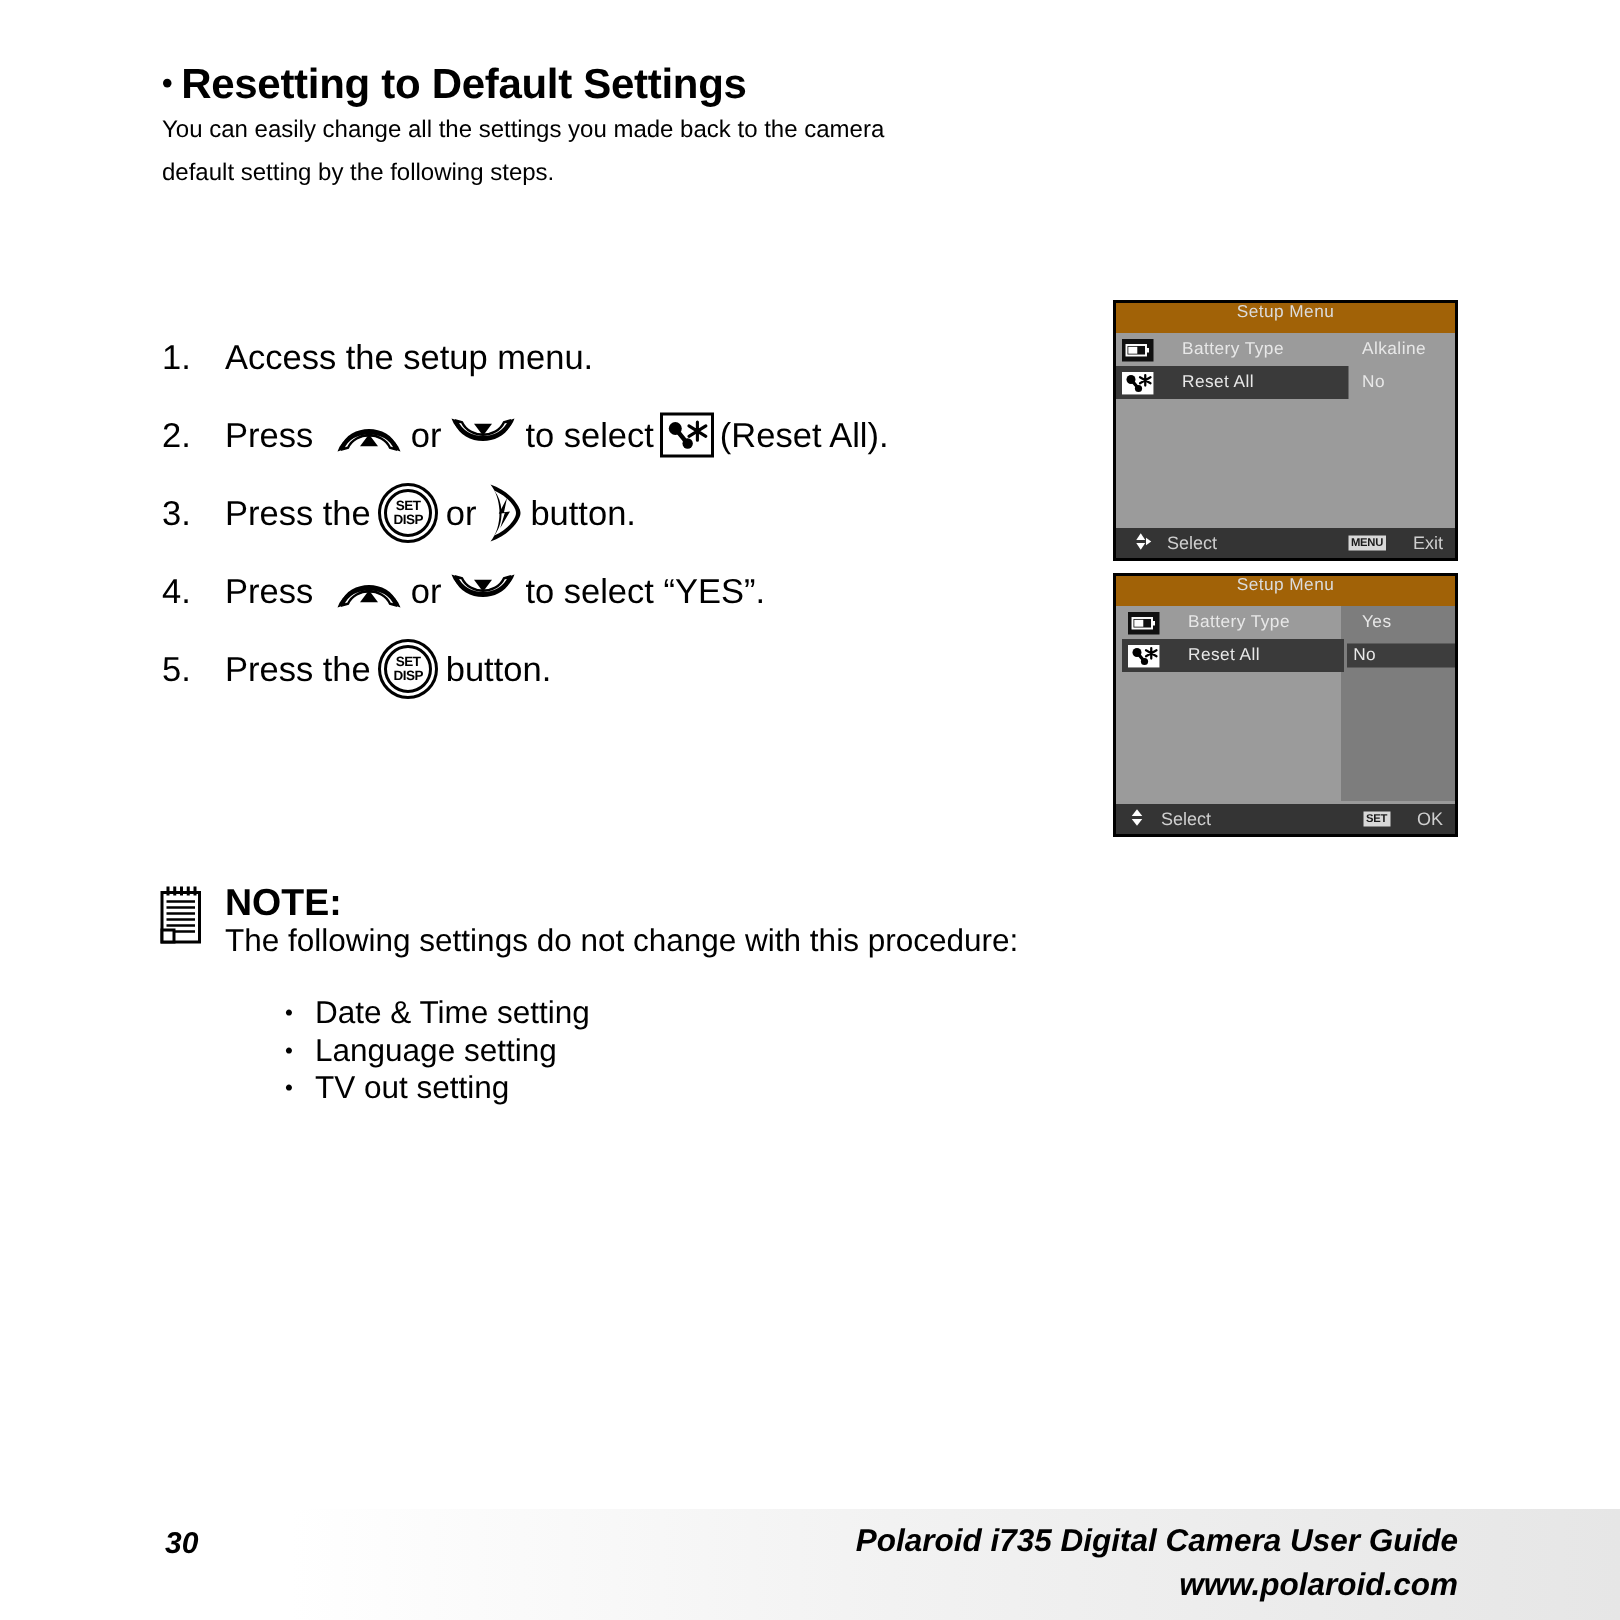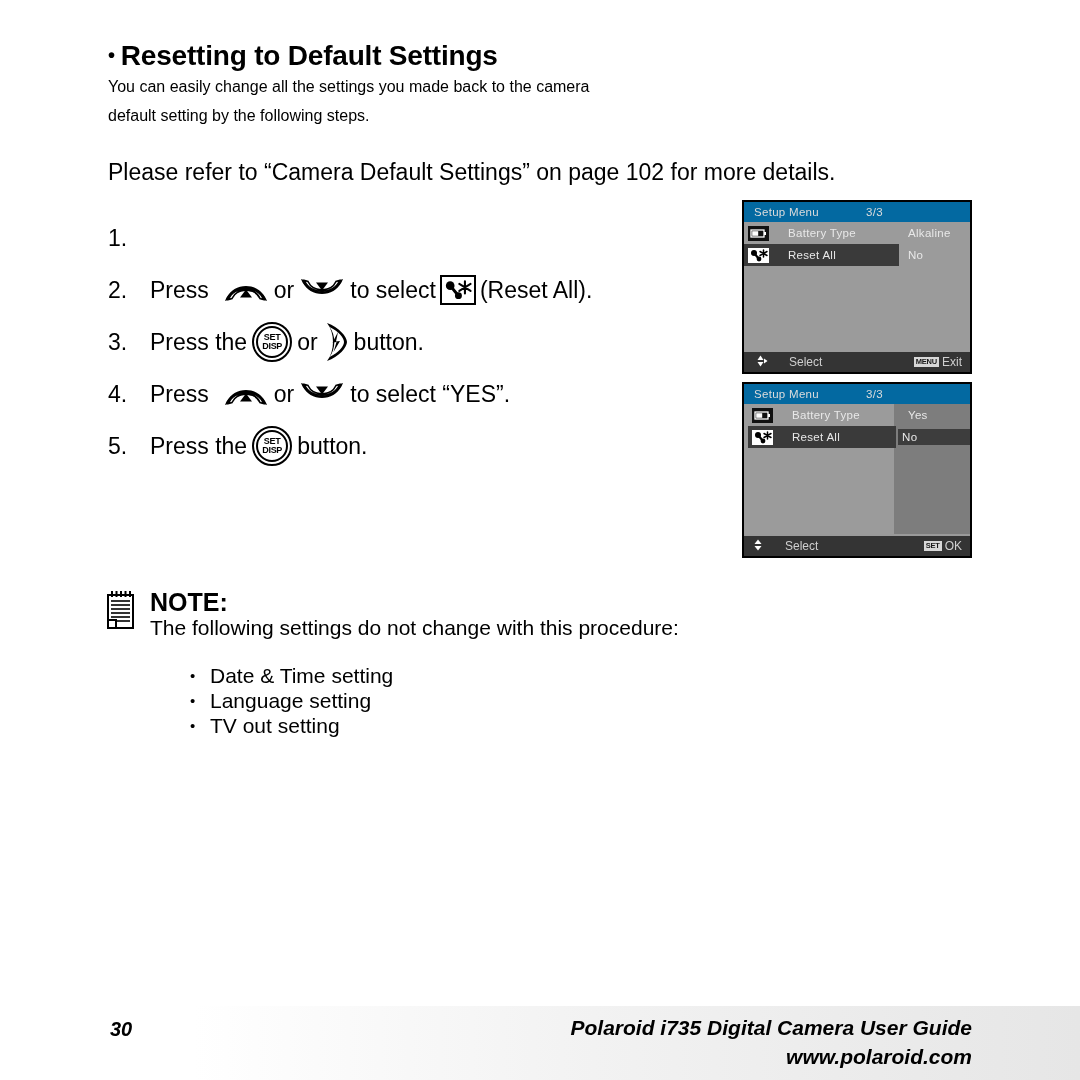--- a/index.html
+++ b/index.html
@@ -159,27 +159,28 @@
     background: #9a9a9a;
     font-size: 11.5px;
     color: #ffffff;
     font-family: "Liberation Sans", sans-serif;
   }
   #lcd1 { left: 742px; top: 200px; height: 174px; }
   #lcd2 { left: 742px; top: 382px; height: 176px; }
 
   .lcd-title {
     height: 20px;
-    background: #0369a1;
+    background: #a16207;
     display: flex;
     align-items: center;
     padding: 0 10px;
     box-sizing: border-box;
     color: #dcdcdc;
     letter-spacing: 0.3px;
+    flex-direction: column;
   }
   .lcd-title .t-left { flex: 0 0 112px; }
   .lcd-title .t-right { }
 
   .lcd-body {
     position: relative;
     height: 130px;
     background: #9b9b9b;
   }
   #lcd2 .lcd-body { height: 130px; background: #9b9b9b; }
@@ -253,22 +254,22 @@
     height: 20px;
     background: #343434;
     display: flex;
     align-items: center;
     padding: 0 8px;
     box-sizing: border-box;
     color: #d2d2d2;
     position: absolute;
     left: 0; right: 0; bottom: 0;
   }
-  .lcd-foot .f-left { display:flex; align-items:center; gap:21px; }
-  .lcd-foot .f-right { margin-left:auto; display:flex; align-items:center; gap:3px; }
+  .lcd-foot .f-left { display:flex; align-items:center; gap:10px; }
+  .lcd-foot .f-right { margin-left:auto; display:flex; align-items:center; gap:18px; }
   .menu-key {
     background: #d8d8d8;
     color: #1a1a1a;
     font-size: 7.5px;
     font-weight: bold;
     padding: 1px 2px;
     letter-spacing: -0.2px;
     line-height: 8px;
   }
   .foot-label { color:#cfcfcf; font-size: 12px; }
@@ -361,26 +362,26 @@
 
   <div class="heading">
     <span class="bullet">•</span><span>Resetting to Default Settings</span>
   </div>
 
   <div class="intro">
     <span>You can easily change all the settings you made back to the camera</span>
     <span class="lastline">default setting by the following steps.</span>
   </div>
 
-  <div class="refer">Please refer to “Camera Default Settings” on page 102 for more details.</div>
 
   <div class="steps">
 
     <div class="step">
       <span class="num">1.</span>
+      <span class="txt">Access the setup menu.</span>
     </div>
 
     <div class="step">
       <span class="num">2.</span>
       <span>Press</span>
       <span class="sp"></span>
       <span class="btn-fan">
         <svg viewBox="0 0 46 26" width="46" height="26" aria-hidden="true">
           <path d="M2 24 C 8 6, 38 6, 44 24 L 38 22 C 33 11, 13 11, 8 22 Z" fill="#000"></path>
           <path d="M4 21 C 10 5, 36 5, 42 21 L 40 23 C 33 9, 13 9, 6 23 Z" fill="#000"></path>

